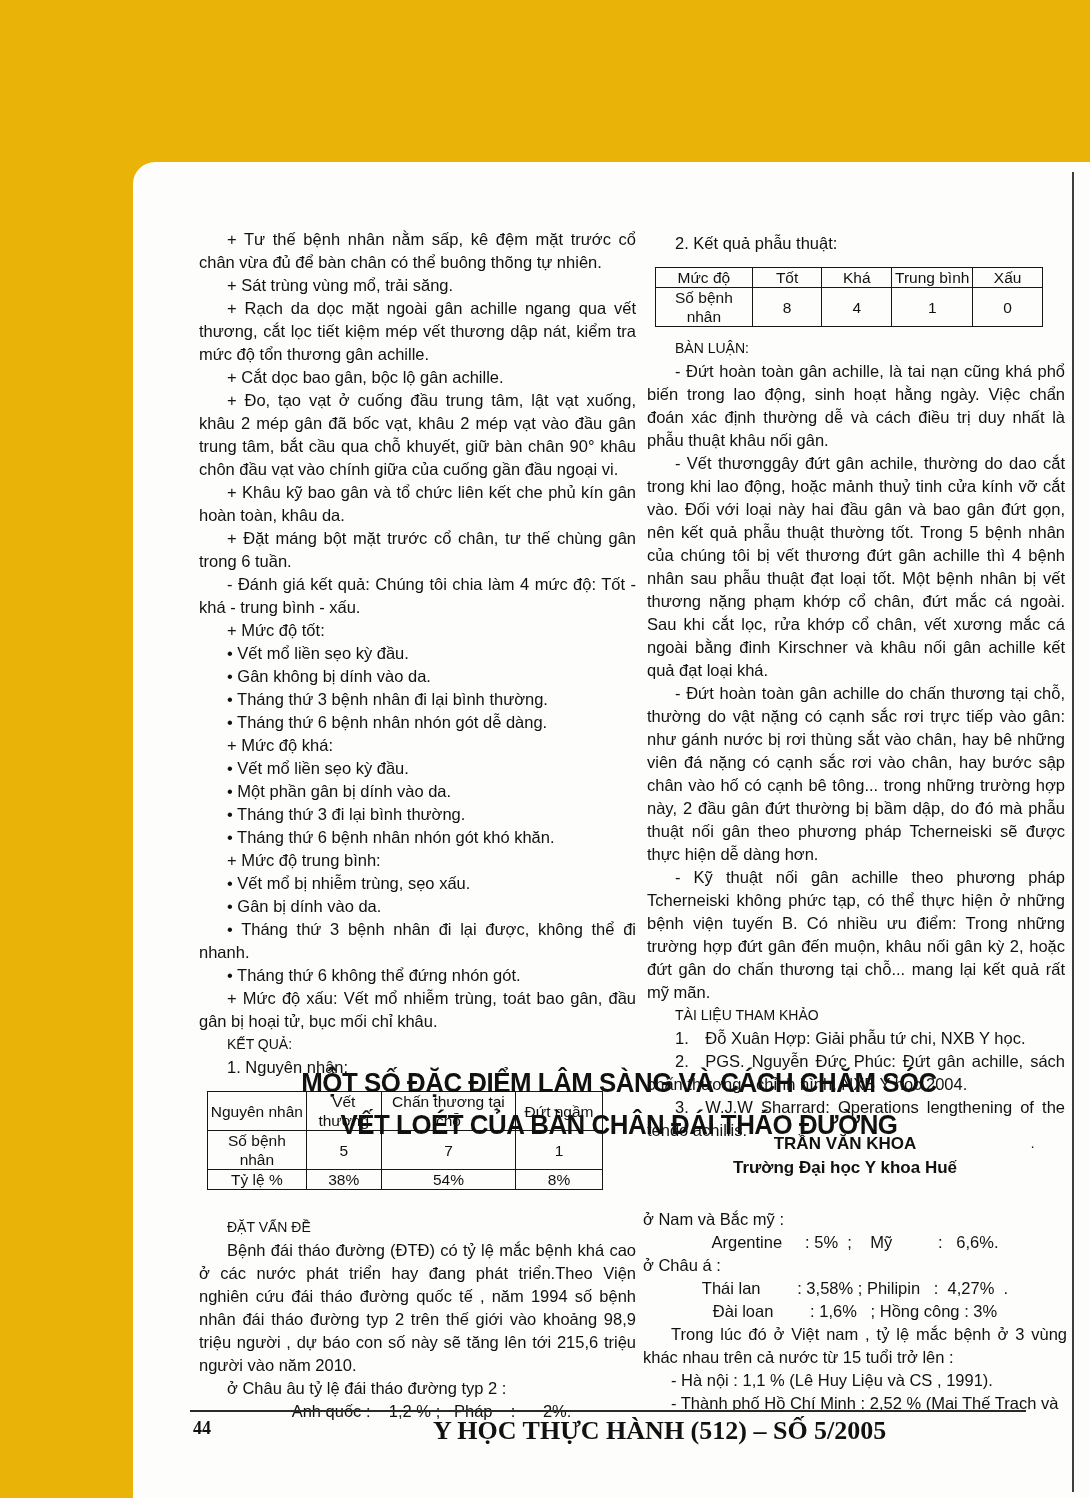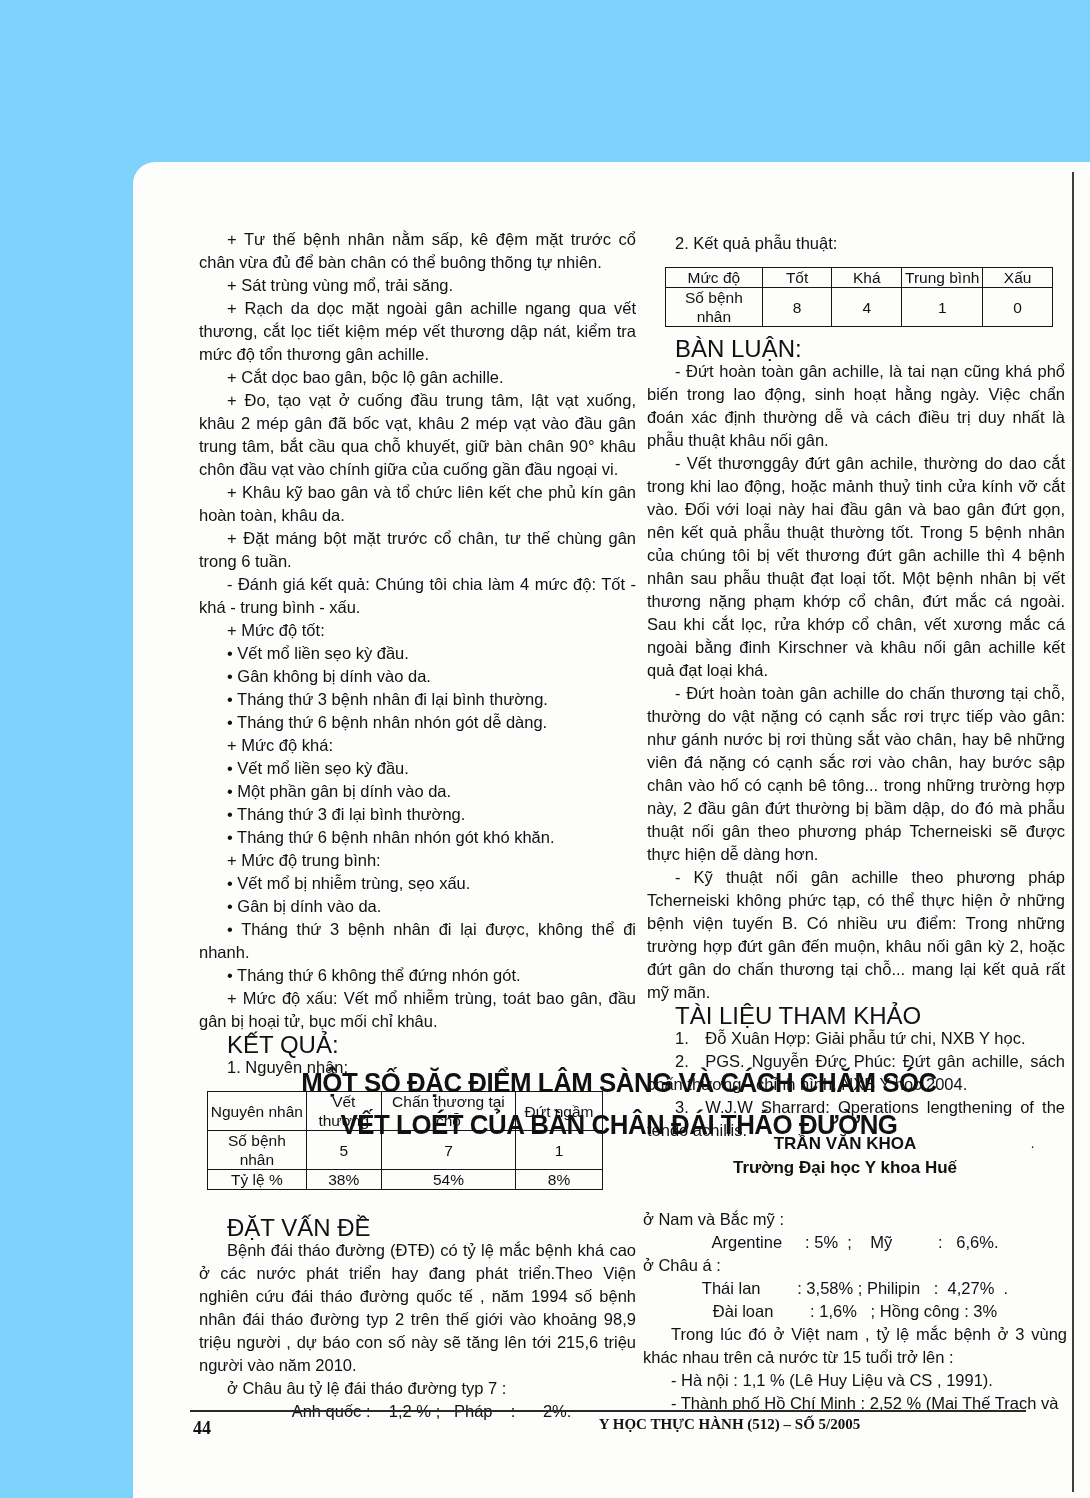--- a/index.html
+++ b/index.html
@@ -1,19 +1,19 @@
 <!DOCTYPE html>
 <html><head>
 <meta charset="utf-8">
 <style>
   html,body{margin:0;padding:0;background:#555;}
   .scan{
     position:relative;
     width:1090px;height:1498px;
-    background:#7dd3fc;
+    background:#eab308;
     overflow:hidden;
     font-family:"Liberation Sans", sans-serif;
     color:#111;
   }
   .page{
     position:absolute;
     left:133px;top:162px;right:0;bottom:0;
     background:#fdfdfc;
     border-top-left-radius:22px;
   }
@@ -26,38 +26,38 @@
   
   .col{position:absolute;font-size:16.5px;line-height:23px;}
   .col-left{left:66px;top:66px;width:437px;}
   .col-right{left:514px;top:70px;width:418px;}
   .intro-left{left:66px;top:1044px;width:437px;margin-top:10px;}
   .intro-right{left:510px;top:1046px;width:424px;}
   .para{margin:0;text-align:justify;text-indent:28px;}
   .flush{text-indent:0;text-align:left;}
   .pre{white-space:pre;text-align:center;}
   .heading{margin:0;font-weight:normal;text-indent:28px;text-align:left;}
-  .heading.big{font-size:24px;}
+  .heading.big{font-size:14px;}
   
   .tablewrap{margin:12px 0 10px 8px;}
   .tablewrap table{
     border-collapse:collapse;
     width:396px;
     font-size:15.5px;
     table-layout:fixed;
   }
   .tablewrap td{
     border:1.6px solid #161616;
     text-align:center;
     padding:0 2px;
     height:19px;
     line-height:19px;
     overflow:hidden;
   }
-  .tw-right{margin-left:18px;}
+  .tw-right{margin-left:8px;}
   .tw-right table{width:388px;}
   
   .title-block{
     position:absolute;left:70px;top:900px;width:832px;
     text-align:center;
     font-weight:bold;
     font-size:27.5px;line-height:42px;
     letter-spacing:-.5px;
     transform:scaleX(.94);
     transform-origin:center;
@@ -76,23 +76,23 @@
     position:absolute;left:57px;top:1248px;width:836px;height:2px;
     background:#2a2a2a;
   }
   .footer-page{
     position:absolute;left:60px;top:1256px;
     font-family:"Liberation Serif", serif;
     font-weight:bold;font-size:18px;
   }
   .footer-journal{
     position:absolute;left:300px;top:1254px;width:593px;
-    text-align:center;
+    text-align:left;
     font-family:"Liberation Serif", serif;
-    font-weight:bold;font-size:15px;
+    font-weight:bold;font-size:26px;
   }
 </style>
 </head>
 <body>
 
 <div class="scan">
   <div class="page">
 
     <div class="col col-left">
       <div>
@@ -207,21 +207,21 @@
     <div class="author-block">
       <p class="author-name">TRẦN VĂN KHOA</p>
       <p class="author-affil">Trường Đại học Y khoa Huế</p>
       <span class="author-dot">·</span>
     </div>
 
     <div class="col intro-left">
       <p class="heading big">ĐẶT VẤN ĐỀ</p>
       <div>
           <p class="para indent">Bệnh đái tháo đường (ĐTĐ) có tỷ lệ mắc bệnh khá cao ở các nước phát triển hay đang phát triển.Theo Viện nghiên cứu đái tháo đường quốc tế , năm 1994 số bệnh nhân đái tháo đường typ 2 trên thế giới vào khoảng 98,9 triệu người , dự báo con số này sẽ tăng lên tới 215,6 triệu người vào năm 2010.</p>
-          <p class="para indent">ở Châu âu tỷ lệ đái tháo đường typ 7 :</p>
+          <p class="para indent">ở Châu âu tỷ lệ đái tháo đường typ 2 :</p>
           <p class="para indent pre">Anh quốc :    1,2 % ;   Pháp    :      2%.</p>
         </div>
     </div>
 
     <div class="col intro-right">
       <div>
           <p class="para flush">ở Nam và Bắc mỹ :</p>
           <p class="para flush pre">Argentine     : 5%  ;    Mỹ          :   6,6%.</p>
           <p class="para flush">ở Châu á :</p>
           <p class="para flush pre">Thái lan        : 3,58% ; Philipin   :  4,27%  .</p>

